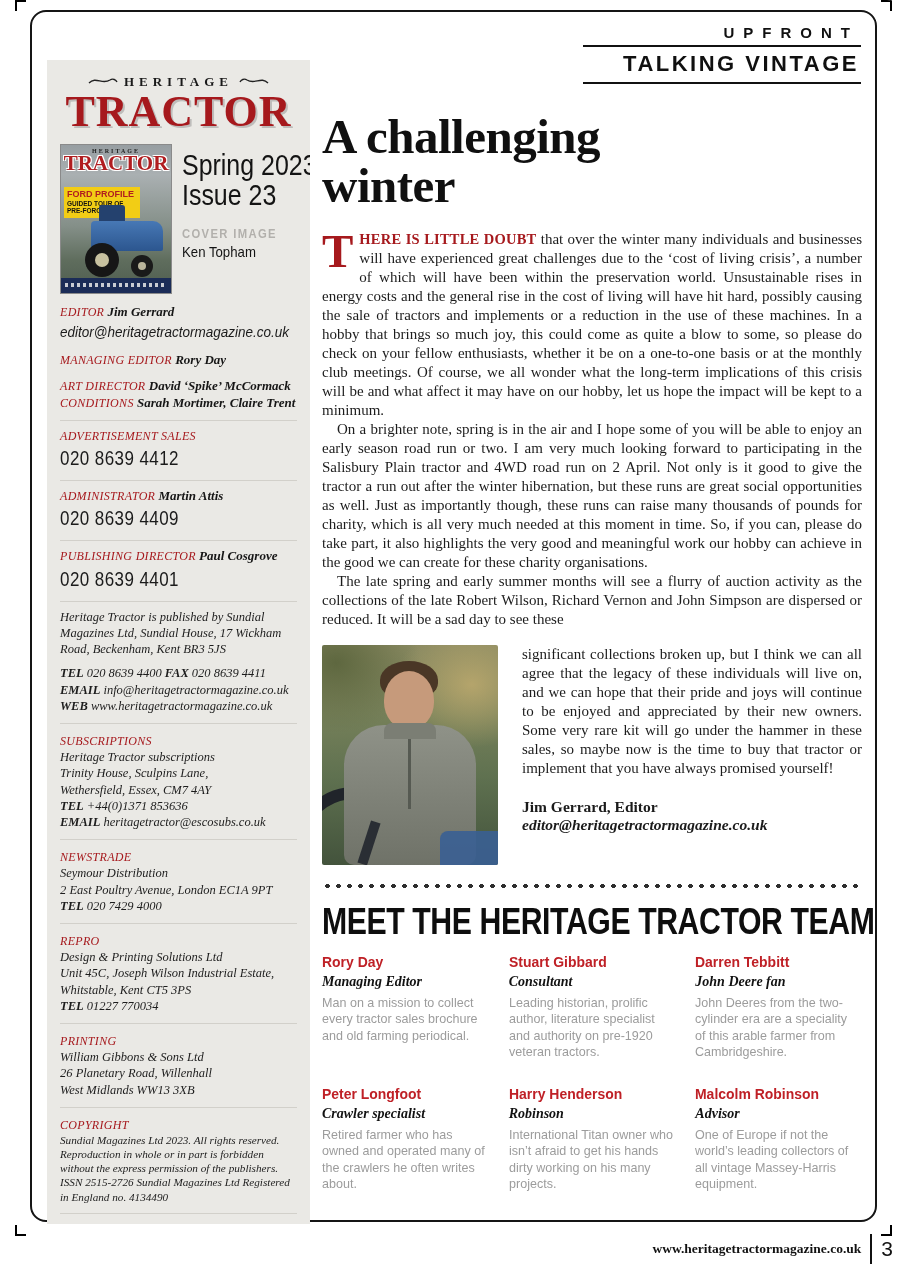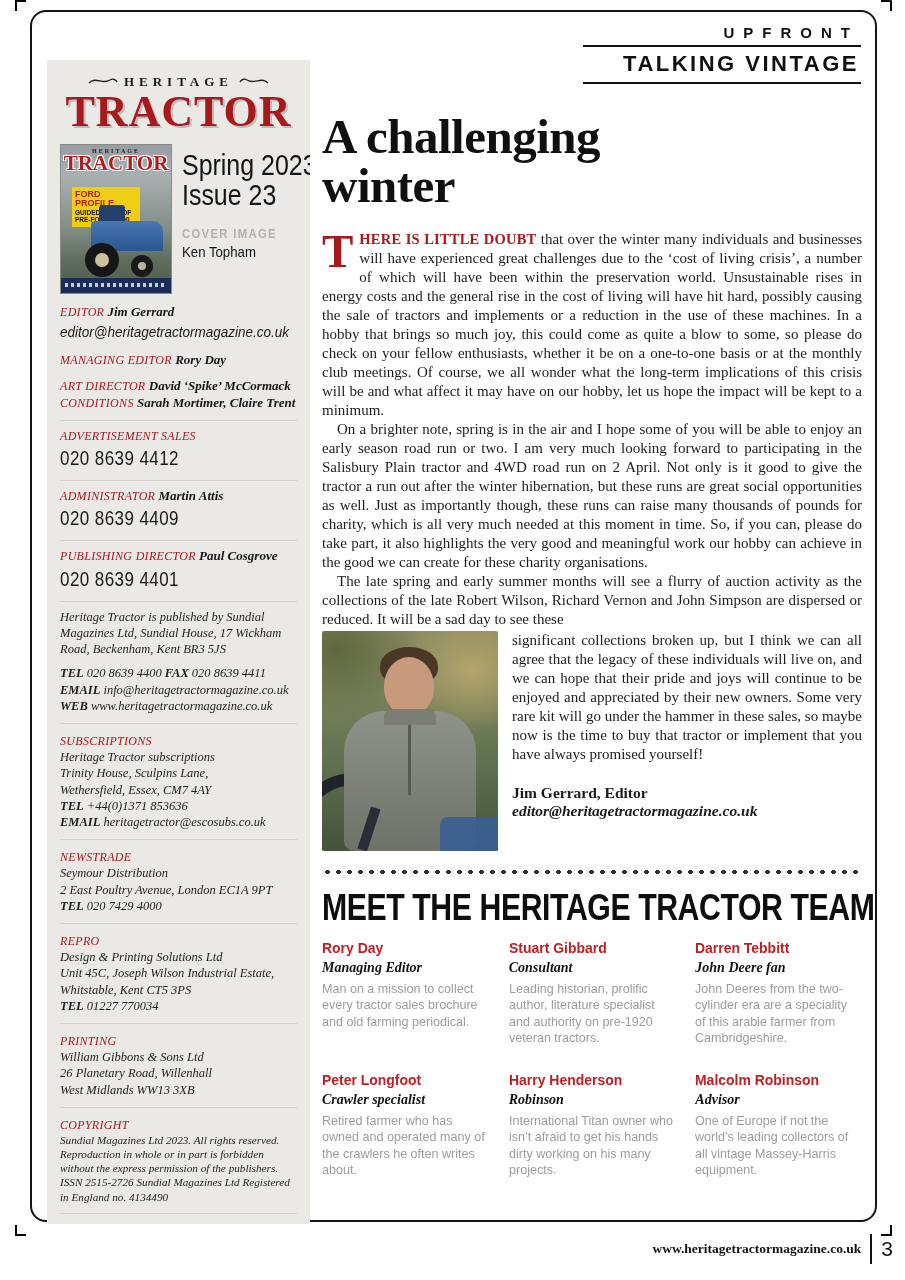--- a/index.html
+++ b/index.html
@@ -34,21 +34,21 @@
                line-height:1; text-shadow:2px 2px 0 rgba(110,110,110,0.35); }
 
   .cover-row { display:flex; gap:10px; margin-top:10px; }
   .cover-thumb { width:112px; height:150px; position:relative; flex:none; overflow:hidden;
                  border:1px solid #8a8a8a;
                  background:linear-gradient(180deg,#979ea2 0%,#aab0b2 20%,#848f88 55%,#5f6d5d 78%,#4e5c4e 100%); }
   .cv-mast { position:absolute; top:3px; left:0; right:0; text-align:center; }
   .cv-mast-small { font-size:6px; letter-spacing:2px; font-weight:700; color:#222; }
   .cv-mast-main { font-size:21px; font-weight:700; color:#b01d20; line-height:0.9;
                   text-shadow:1px 1px 0 #fff,-1px -1px 0 #fff,1px -1px 0 #fff,-1px 1px 0 #fff; }
-  .cv-feature { position:absolute; top:42px; left:11px; width:68px; background:#f2cd15; padding:3px; }
+  .cv-feature { position:absolute; top:42px; left:3px; width:76px; background:#f2cd15; padding:3px; }
   .cv-feature-title { font-family:"Liberation Sans", sans-serif; font-weight:700; color:#b01d20;
                       font-size:9px; line-height:1; }
   .cv-feature-sub { font-family:"Liberation Sans", sans-serif; font-weight:700; color:#111;
                     font-size:6.5px; line-height:1.15; margin-top:1px; }
   .cv-tractor { position:absolute; bottom:16px; left:10px; right:6px; height:66px; }
   .cv-body { position:absolute; left:20px; top:10px; width:72px; height:30px;
              background:linear-gradient(180deg,#4778b5,#2c568f); border-radius:4px 10px 2px 2px; }
   .cv-cab { position:absolute; left:28px; top:-6px; width:26px; height:20px; background:#24416e; border-radius:3px; }
   .cv-wheel-big { position:absolute; left:14px; bottom:0; width:34px; height:34px;
                   background:#161616; border-radius:50%; }
@@ -83,21 +83,21 @@
   
   .main { position:absolute; left:322px; top:0; width:540px; }
   .title { margin-top:112px; font-size:49px; font-weight:700; line-height:1.0;
            letter-spacing:-0.5px; color:#101010; }
   .body-copy { margin-top:20px; font-size:15px; line-height:19px; text-align:justify; color:#1c1c1c; }
   .dropcap { float:left; font-size:47px; line-height:38px; color:#a6191d; font-weight:700;
              padding:2px 6px 0 0; }
   .leadin { color:#a6191d; font-weight:700; font-size:14.5px; letter-spacing:0.2px; }
   .para-indent { text-indent:15px; }
 
-  .photo-row { display:flex; gap:14px; margin-top:2px; }
+  .photo-row { display:flex; gap:24px; margin-top:16px; }
   .editor-photo { width:176px; height:220px; flex:none; position:relative; overflow:hidden; border-radius:2px;
     background:
       radial-gradient(110px 90px at 85% 18%, rgba(190,170,110,0.85), rgba(190,170,110,0) 70%),
       radial-gradient(120px 100px at 8% 8%, rgba(90,100,60,0.9), rgba(90,100,60,0) 70%),
       linear-gradient(180deg,#8a8a62 0%, #77815a 30%, #5f7150 60%, #43533c 100%); }
   .ph-hair { position:absolute; left:58px; top:16px; width:58px; height:38px; background:#4a3726;
              border-radius:50% 50% 42% 42%; }
   .ph-head { position:absolute; left:62px; top:26px; width:50px; height:58px; background:#c69a7b;
              border-radius:50% 50% 46% 46%; }
   .ph-body { position:absolute; left:22px; top:80px; width:132px; height:140px;

